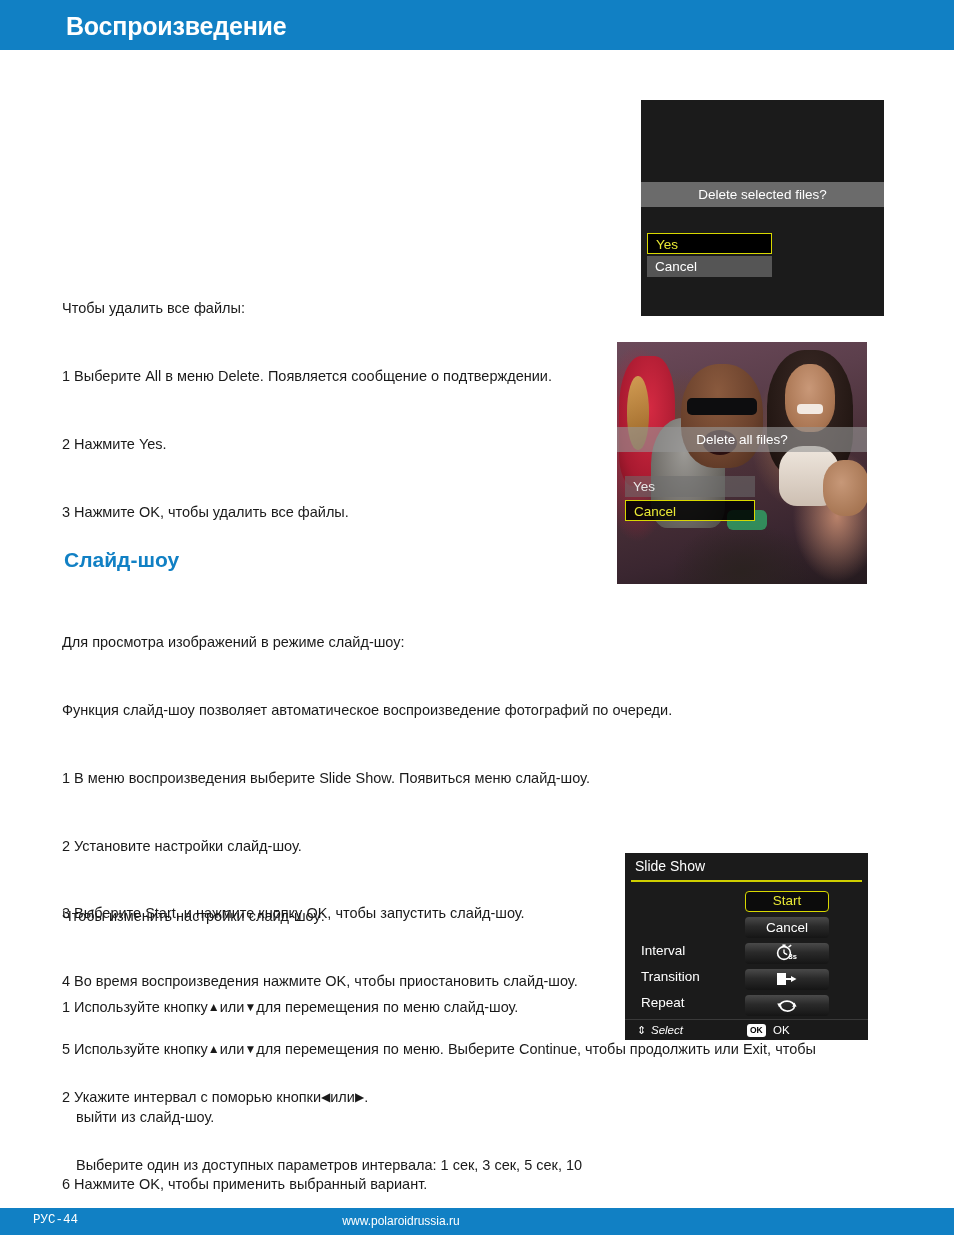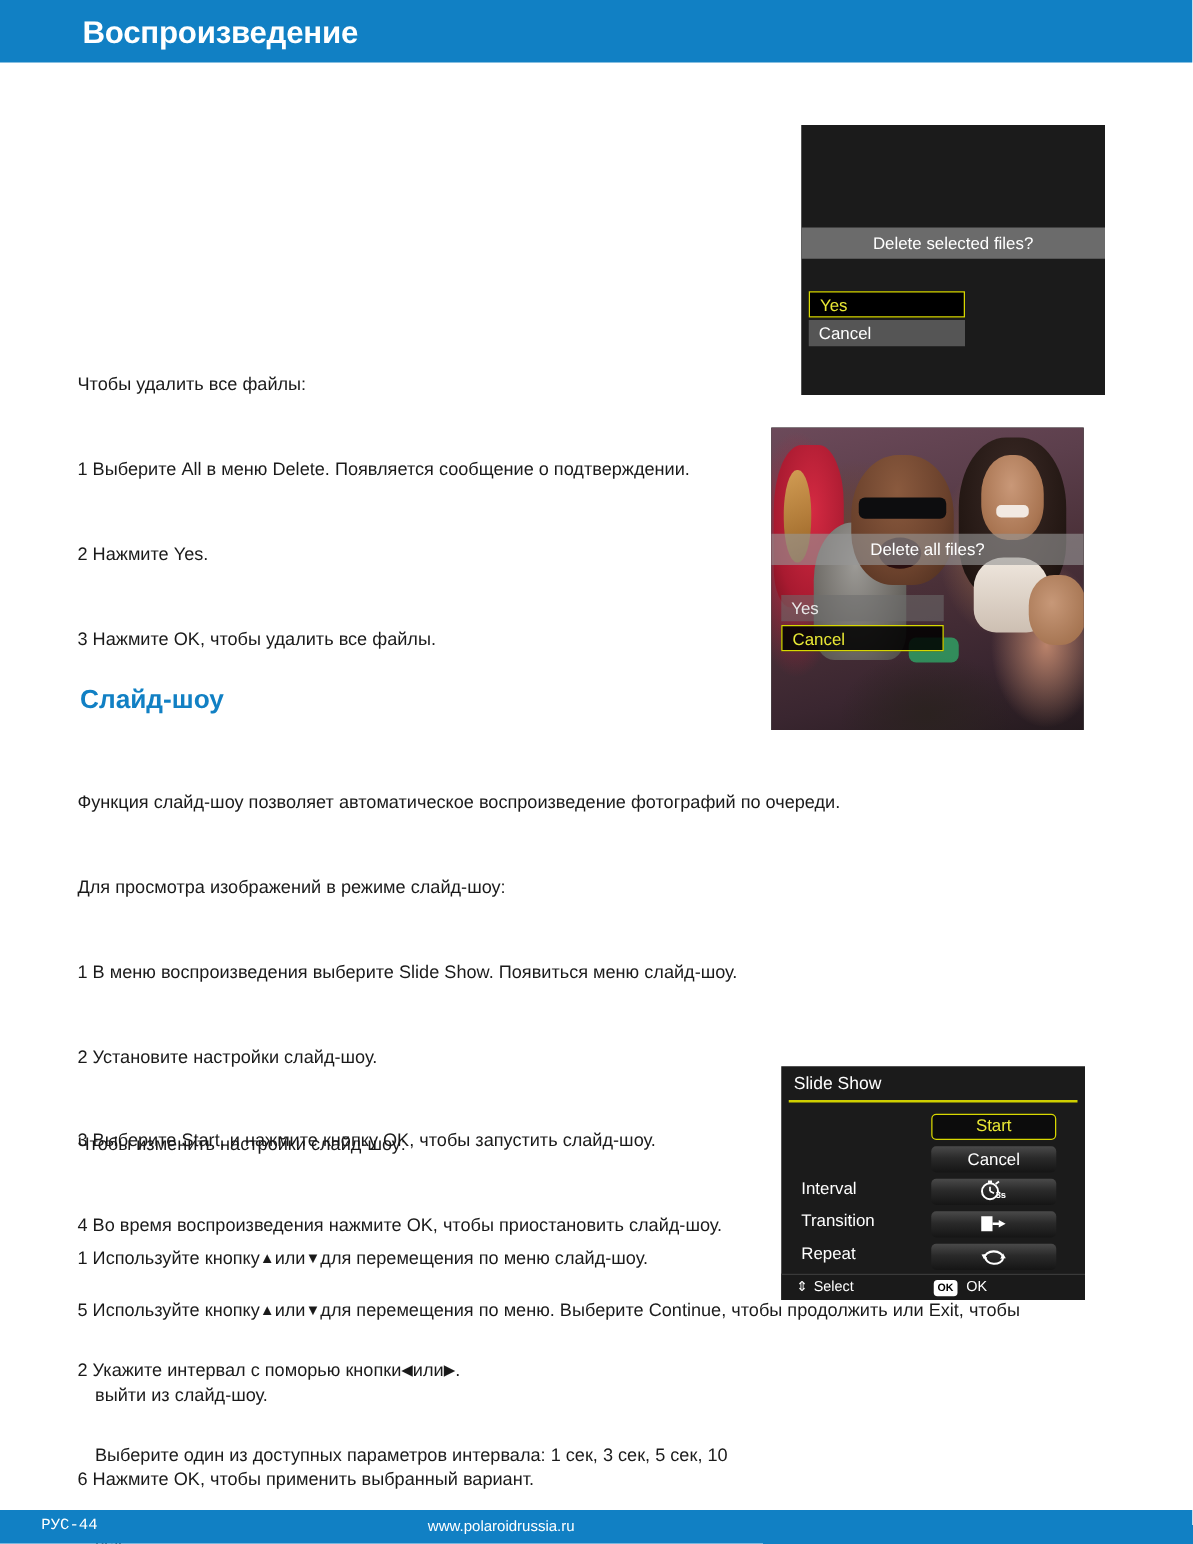--- a/index.html
+++ b/index.html
@@ -149,21 +149,21 @@
   .ss-row-label {
     position: absolute;
     font-size: 13.5px;
     color: #ffffff;
     text-align: left;
     white-space: nowrap;
   }
   .ss-pill {
     position: absolute;
     left: 120px;
-    width: 100px;
+    width: 84px;
     height: 21px;
     border-radius: 4px;
     background: linear-gradient(180deg,#4a4a4a 0%, #2a2a2a 45%, #151515 100%);
     color: #ffffff;
     font-size: 13.5px;
     line-height: 21px;
     text-align: center;
     white-space: nowrap;
   }
   .ss-pill.selected {
@@ -176,21 +176,21 @@
   .ss-status {
     position: absolute;
     left: 0; bottom: 0;
     width: 100%; height: 21px;
     background: #1a1a1a;
     border-top: 1px solid #3a3a3a;
     color: #ffffff;
     font-size: 11.5px;
     line-height: 21px;
   }
-  .ss-status .s-sel { position: absolute; left: 26px; }
+  .ss-status .s-sel { position: absolute; left: 26px; font-style: italic; }
   .ss-status .s-updn { position: absolute; left: 12px; top: 0; line-height: 21px; font-size: 11px; }
   .ss-status .s-okbadge {
     position: absolute; left: 122px; top: 4px;
     background: #ffffff; color: #000000;
     font-size: 8.5px; font-weight: bold;
     border-radius: 3px;
     padding: 0 3px; line-height: 13px; height: 13px;
   }
   .ss-status .s-ok { position: absolute; left: 148px; }
 </style>
@@ -205,22 +205,22 @@
   <div class="body-text" id="block-delete-all">
     <span class="ln">Чтобы удалить все файлы:</span>
     <span class="ln">1 Выберите All в меню Delete. Появляется сообщение о подтверждении.</span>
     <span class="ln">2 Нажмите Yes.</span>
     <span class="ln">3 Нажмите OK, чтобы удалить все файлы.</span>
   </div>
 
   <div class="sec-heading">Слайд-шоу</div>
 
   <div class="body-text" id="block-slideshow-intro">
+    <span class="ln">Для просмотра изображений в режиме слайд-шоу:</span>
     <span class="ln">Функция слайд-шоу позволяет автоматическое воспроизведение фотографий по очереди.</span>
-    <span class="ln">Для просмотра изображений в режиме слайд-шоу:</span>
     <span class="ln">1 В меню воспроизведения выберите Slide Show. Появиться меню слайд-шоу.</span>
     <span class="ln">2 Установите настройки слайд-шоу.</span>
     <span class="ln">3 Выберите Start, и нажмите кнопку OK, чтобы запустить слайд-шоу.</span>
     <span class="ln">4 Во время воспроизведения нажмите OK, чтобы приостановить слайд-шоу.</span>
     <span class="ln"><span>5 Используйте кнопку</span><span class="arrow-glyph">▲</span><span>или</span><span class="arrow-glyph">▼</span><span>для перемещения по меню. Выберите Continue, чтобы продолжить или Exit, чтобы</span></span>
     <span class="ln indent">выйти из слайд-шоу.</span>
     <span class="ln">6 Нажмите OK, чтобы применить выбранный вариант.</span>
   </div>
 
   <div class="body-text" id="block-slideshow-settings">

